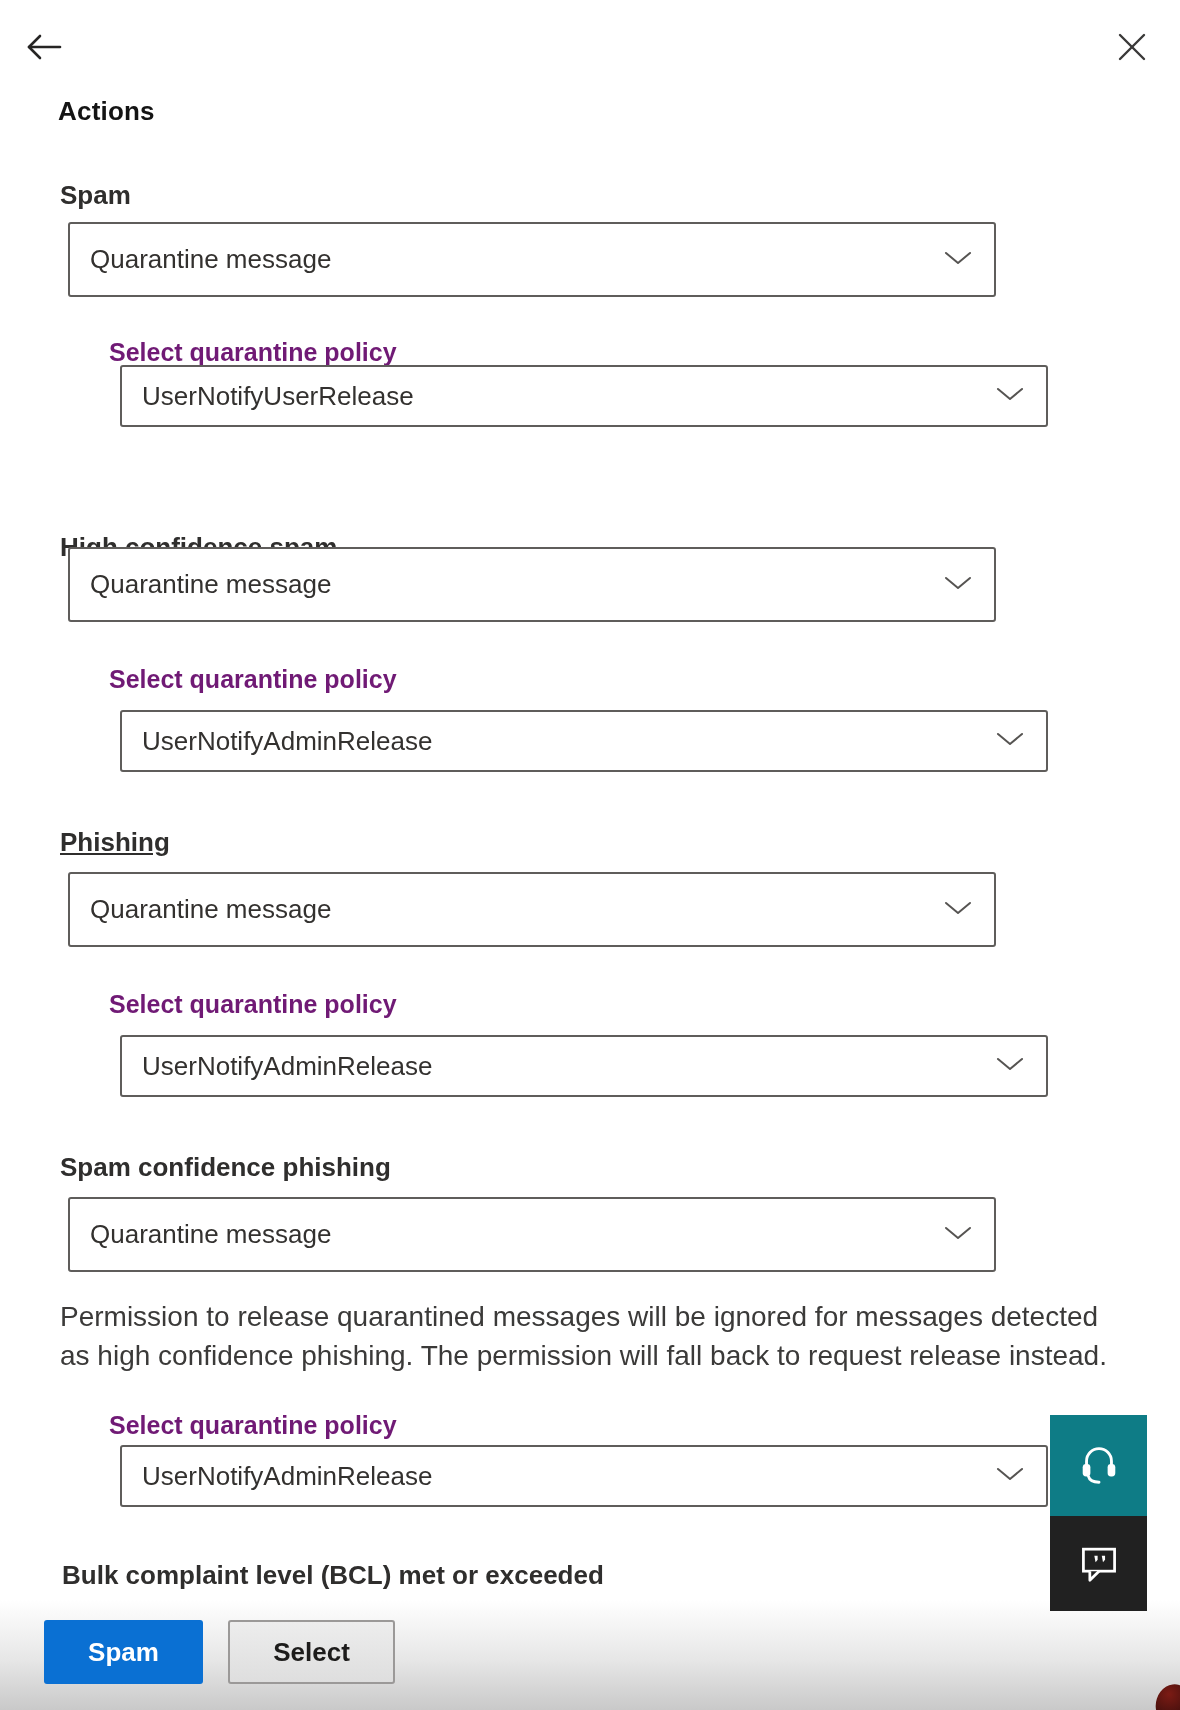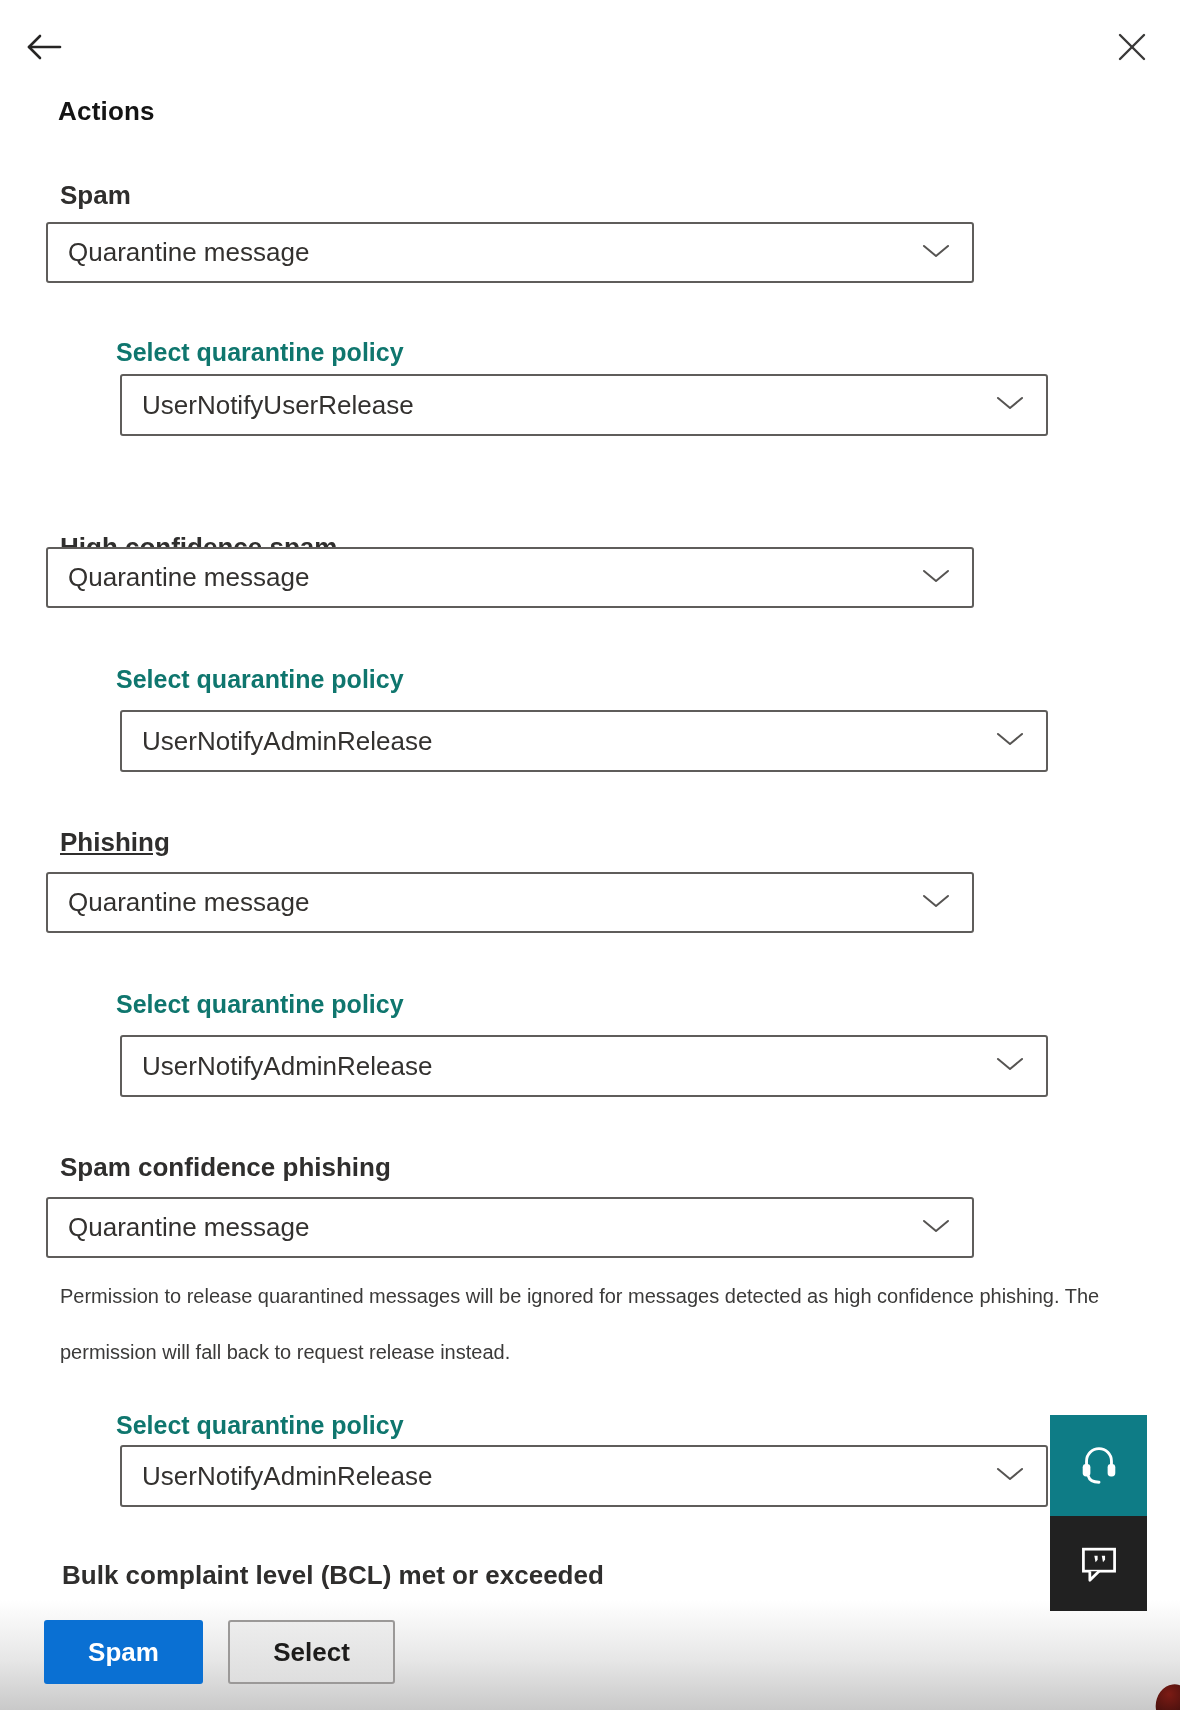--- a/index.html
+++ b/index.html
@@ -6,31 +6,31 @@
   body{width:1180px;height:1710px;position:relative;overflow:hidden;
        font-family:"Liberation Sans","DejaVu Sans",sans-serif;color:#323130;}
   .abs{position:absolute;}
 
   
   .icon-btn{position:absolute;background:none;border:none;padding:0;cursor:pointer;line-height:0;}
 
   
   .title{left:58px;top:96px;font-size:26px;font-weight:700;color:#141414;letter-spacing:.2px;}
   .sec-label{left:60px;font-size:26px;font-weight:600;color:#2f2e2d;}
-  .sub-label{left:116px;font-size:25px;font-weight:600;color:#0f766e;}
+  .sub-label{left:109px;font-size:25px;font-weight:600;color:#701a75;}
 
   
-  .dd{position:absolute;left:46px;width:928px;height:61px;background:#fff;
+  .dd{position:absolute;left:68px;width:928px;height:75px;background:#fff;
       border:2px solid #5f5d5b;border-radius:3px;box-sizing:border-box;
       display:flex;align-items:center;cursor:pointer;}
   .dd.indent{left:120px;height:62px;}
   .dd .val{font-size:26px;color:#33312f;padding-left:20px;flex:1;white-space:nowrap;overflow:hidden;}
   .dd .chev{margin-right:22px;flex:0 0 auto;}
 
-  .para{left:60px;top:1268px;width:1050px;font-size:20px;line-height:56px;color:#3b3a39;}
+  .para{left:60px;top:1297px;width:1050px;font-size:28px;line-height:39px;color:#3b3a39;}
 
   .truncated-label{left:62px;top:1560px;width:700px;height:40px;overflow:hidden;
       font-size:26px;font-weight:700;color:#2f2e2d;}
 
   
   .btn{position:absolute;top:1620px;height:64px;border-radius:3px;font-size:26px;font-weight:600;
        display:flex;align-items:center;justify-content:center;cursor:pointer;box-sizing:border-box;
        font-family:"Liberation Sans","DejaVu Sans",sans-serif;}
   .btn-save{left:44px;width:159px;background:#0a70d3;border:none;color:#ffffff;}
   .btn-cancel{left:228px;width:167px;background:linear-gradient(#ededed,#dedede);
@@ -76,21 +76,21 @@
 <div class="abs title">Actions</div>
 
 <div class="abs sec-label" style="top:180px;text-align:center;">Spam</div>
 <div class="dd" style="top:222px;" role="combobox">
   <span class="val">Quarantine message</span>
   <span class="chev"><svg width="28" height="16" viewBox="0 0 28 16">
         <path d="M2 3 L14 13 L26 3" fill="none" stroke="#565452" stroke-width="2" stroke-linecap="round" stroke-linejoin="round"></path>
       </svg></span>
 </div>
 <div class="abs sub-label" style="top:338px;">Select quarantine policy</div>
-<div class="dd indent" style="top:374px;" role="combobox">
+<div class="dd indent" style="top:365px;" role="combobox">
   <span class="val">UserNotifyUserRelease</span>
   <span class="chev"><svg width="28" height="16" viewBox="0 0 28 16">
         <path d="M2 3 L14 13 L26 3" fill="none" stroke="#565452" stroke-width="2" stroke-linecap="round" stroke-linejoin="round"></path>
       </svg></span>
 </div>
 
 <div class="abs sec-label" style="top:502px;margin-top:30px;">High confidence spam</div>
 <div class="dd" style="top:547px;" role="combobox">
   <span class="val">Quarantine message</span>
   <span class="chev"><svg width="28" height="16" viewBox="0 0 28 16">

